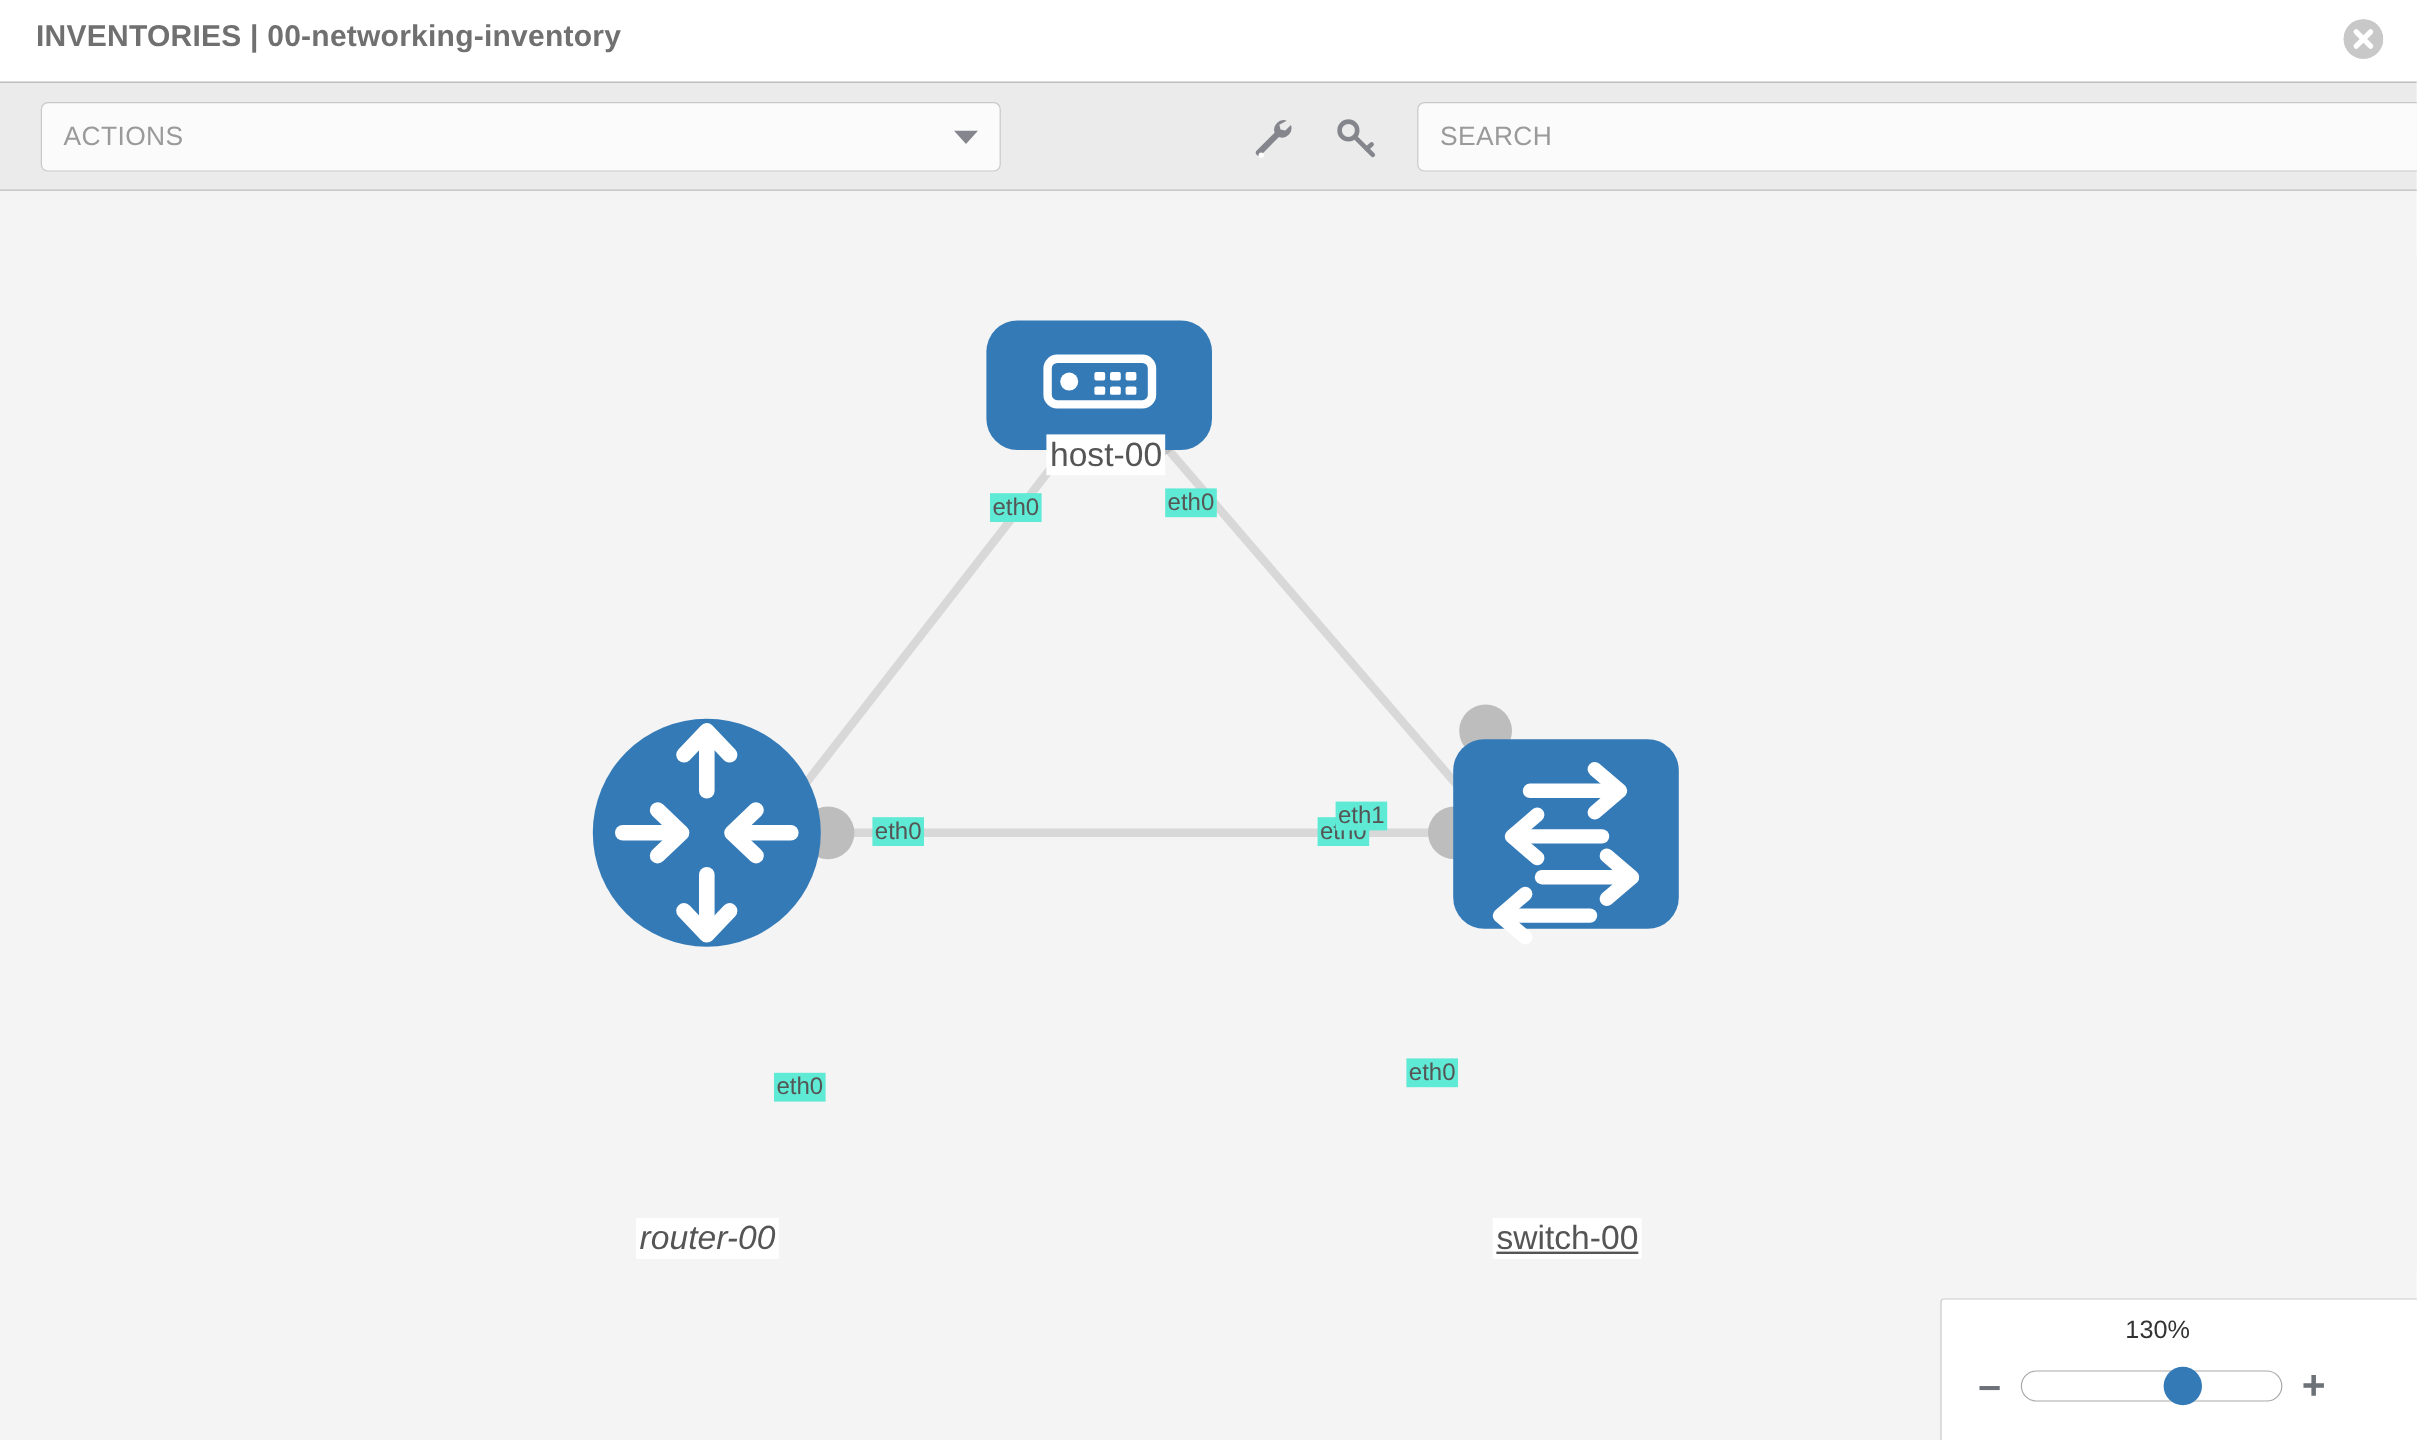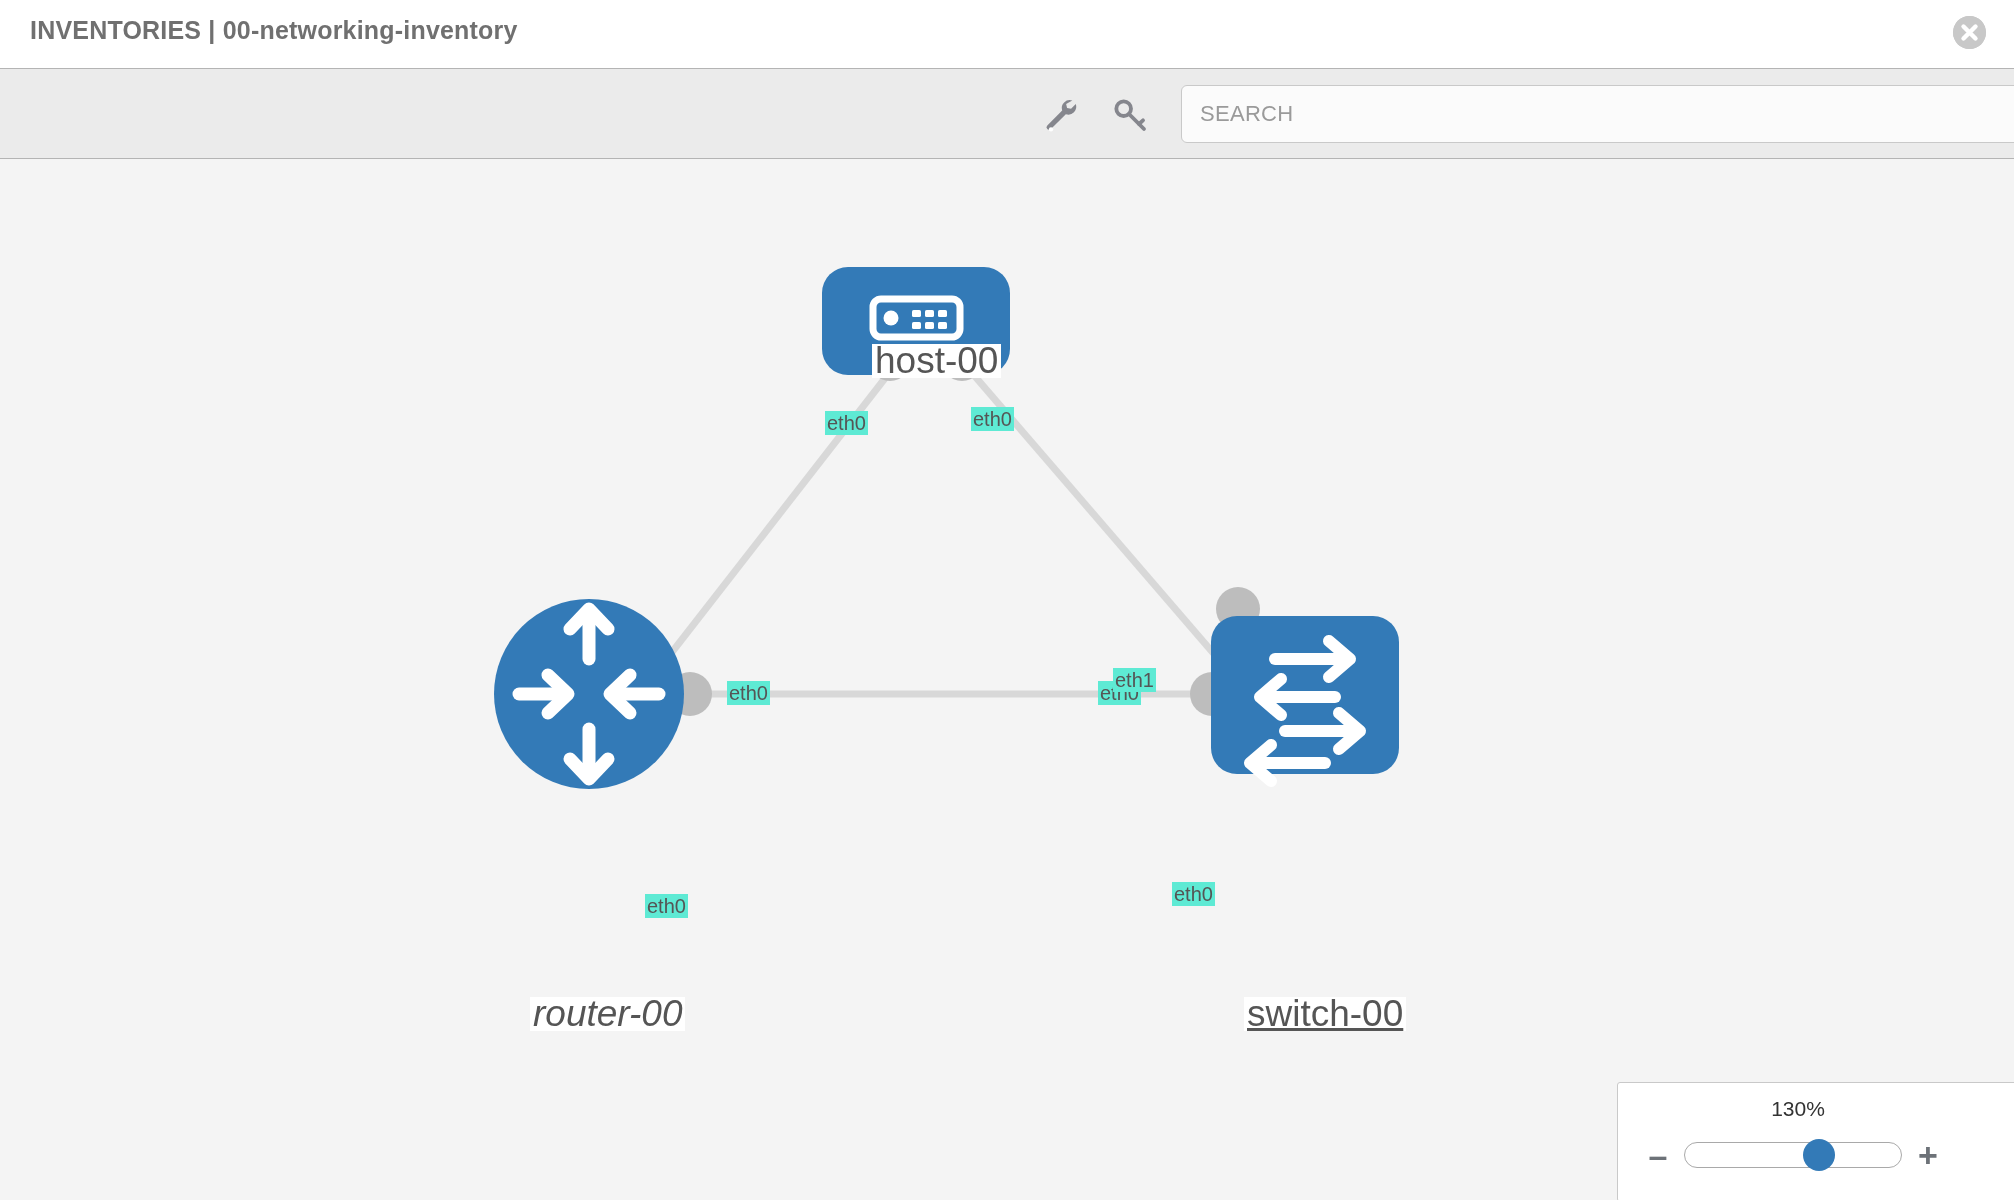--- a/index.html
+++ b/index.html
@@ -125,24 +125,25 @@
     color: #555555;
     font-size: 20px;
     padding: 0px 2px;
     white-space: nowrap;
     line-height: 24px;
   }
   .node-label {
     position: absolute;
     background: #ffffff;
     color: #555555;
-    font-size: 37px;
+    font-size: 28px;
     padding: 0 3px;
     white-space: nowrap;
     line-height: 34px;
+    margin-top: 18px;
   }
 
   
   .zoom-panel {
     position: absolute;
     left: 1617px;
     top: 1082px;
     width: 420px;
     height: 120px;
     background: #ffffff;
@@ -209,20 +210,24 @@
     <div class="close-btn">
       <svg width="33" height="33" viewBox="0 0 33 33" aria-hidden="true">
         <circle cx="16.5" cy="16.5" r="16.5" fill="#c8c8c8"></circle>
         <path d="M10.5 10.5 L22.5 22.5 M22.5 10.5 L10.5 22.5" stroke="#ffffff" stroke-width="4.4" stroke-linecap="round"></path>
       </svg>
     </div>
   </div>
 
   <div class="toolbar">
 
+    <div class="select-box" id="actions-select">
+      <span class="sel-text">ACTIONS</span>
+      <span class="caret"></span>
+    </div>
 
     <div class="tool-icon" id="wrench-icon">
       <svg width="40" height="40" viewBox="0 0 24 24" aria-hidden="true">
         <path d="M20.2 4.6a5 5 0 0 0-6.4 6.3L4.4 20.3a1.6 1.6 0 0 0 2.3 2.3l9.4-9.4a5 5 0 0 0 6.3-6.4l-3 3-2.5-.6-.6-2.5z" fill="#85868d" transform="translate(-1,-1) scale(0.95)"></path>
         <circle cx="5.4" cy="20.6" r="1.3" fill="#ffffff"></circle>
       </svg>
     </div>
 
     <div class="tool-icon" id="key-icon">
       <svg width="40" height="40" viewBox="0 0 24 24" aria-hidden="true">

